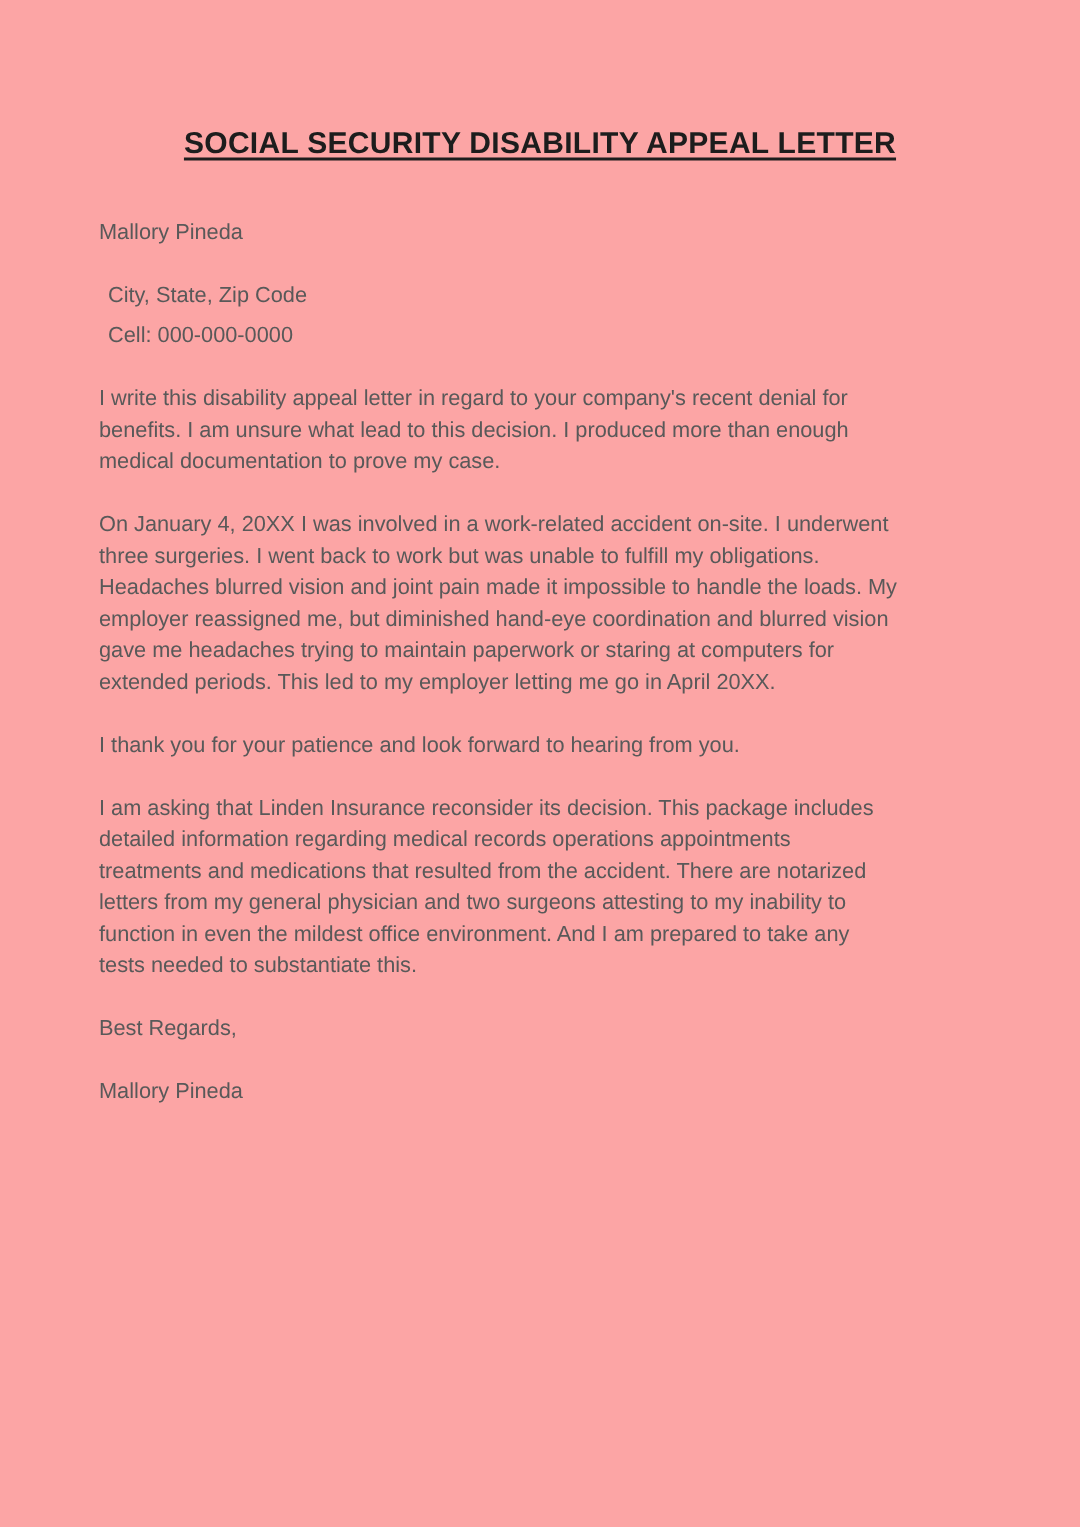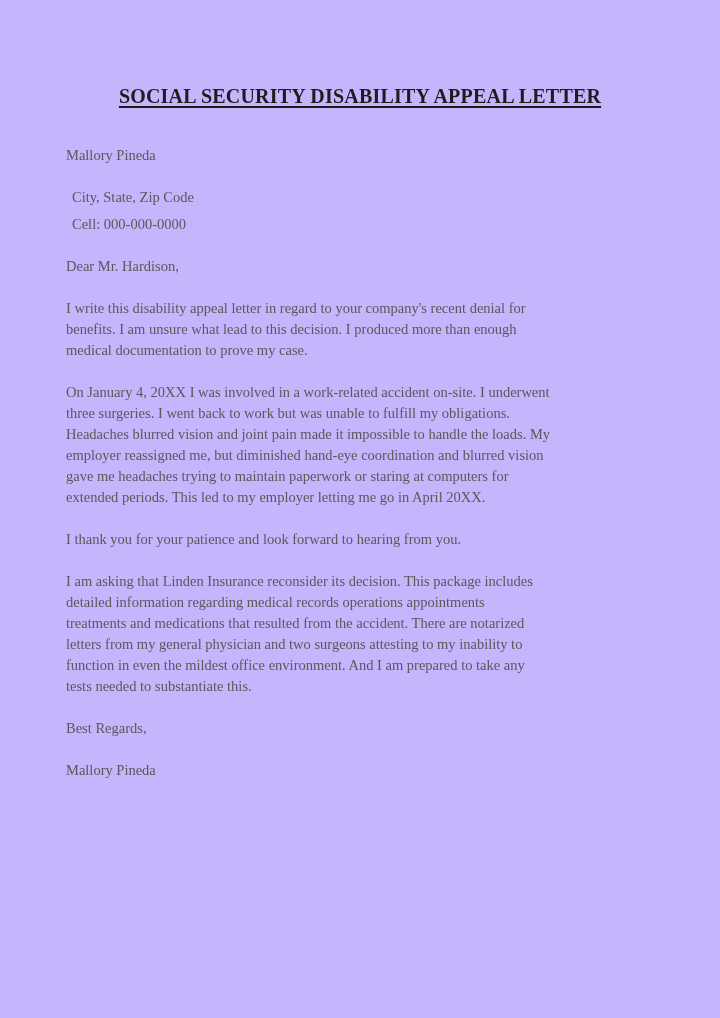--- a/index.html
+++ b/index.html
@@ -5,24 +5,24 @@
   html, body {
     margin: 0;
     padding: 0;
     background: #ffffff;
   }
   .page {
     position: relative;
     width: 720px;
     height: 1018px;
     margin: 0 auto;
-    background: #c4b5fd;
+    background: #fca5a5;
     box-sizing: border-box;
     padding: 86px 66px 12px 66px;
-    font-family: Liberation Serif, serif;
+    font-family: Liberation Sans, sans-serif;
     color: #595959;
     font-size: 14.5px;
     line-height: 21px;
     overflow: hidden;
   }
   .title {
     margin: 0 0 38px 0;
     text-align: center;
     font-size: 20px;
     font-weight: 700;
@@ -60,21 +60,20 @@
   <h1 class="title">SOCIAL SECURITY DISABILITY APPEAL LETTER</h1>
 
   <div class="sender">
     <p class="sender-name">Mallory Pineda</p>
     <div class="contact-block">
       <p>City, State, Zip Code</p>
       <p>Cell: 000-000-0000</p>
     </div>
   </div>
 
-  <p class="salutation">Dear Mr. Hardison,</p>
 
   <p class="para">I write this disability appeal letter in regard to your company's recent denial for
 benefits. I am unsure what lead to this decision. I produced more than enough
 medical documentation to prove my case.</p>
 
   <p class="para">On January 4, 20XX I was involved in a work-related accident on-site. I underwent
 three surgeries. I went back to work but was unable to fulfill my obligations.
 Headaches blurred vision and joint pain made it impossible to handle the loads. My
 employer reassigned me, but diminished hand-eye coordination and blurred vision
 gave me headaches trying to maintain paperwork or staring at computers for

